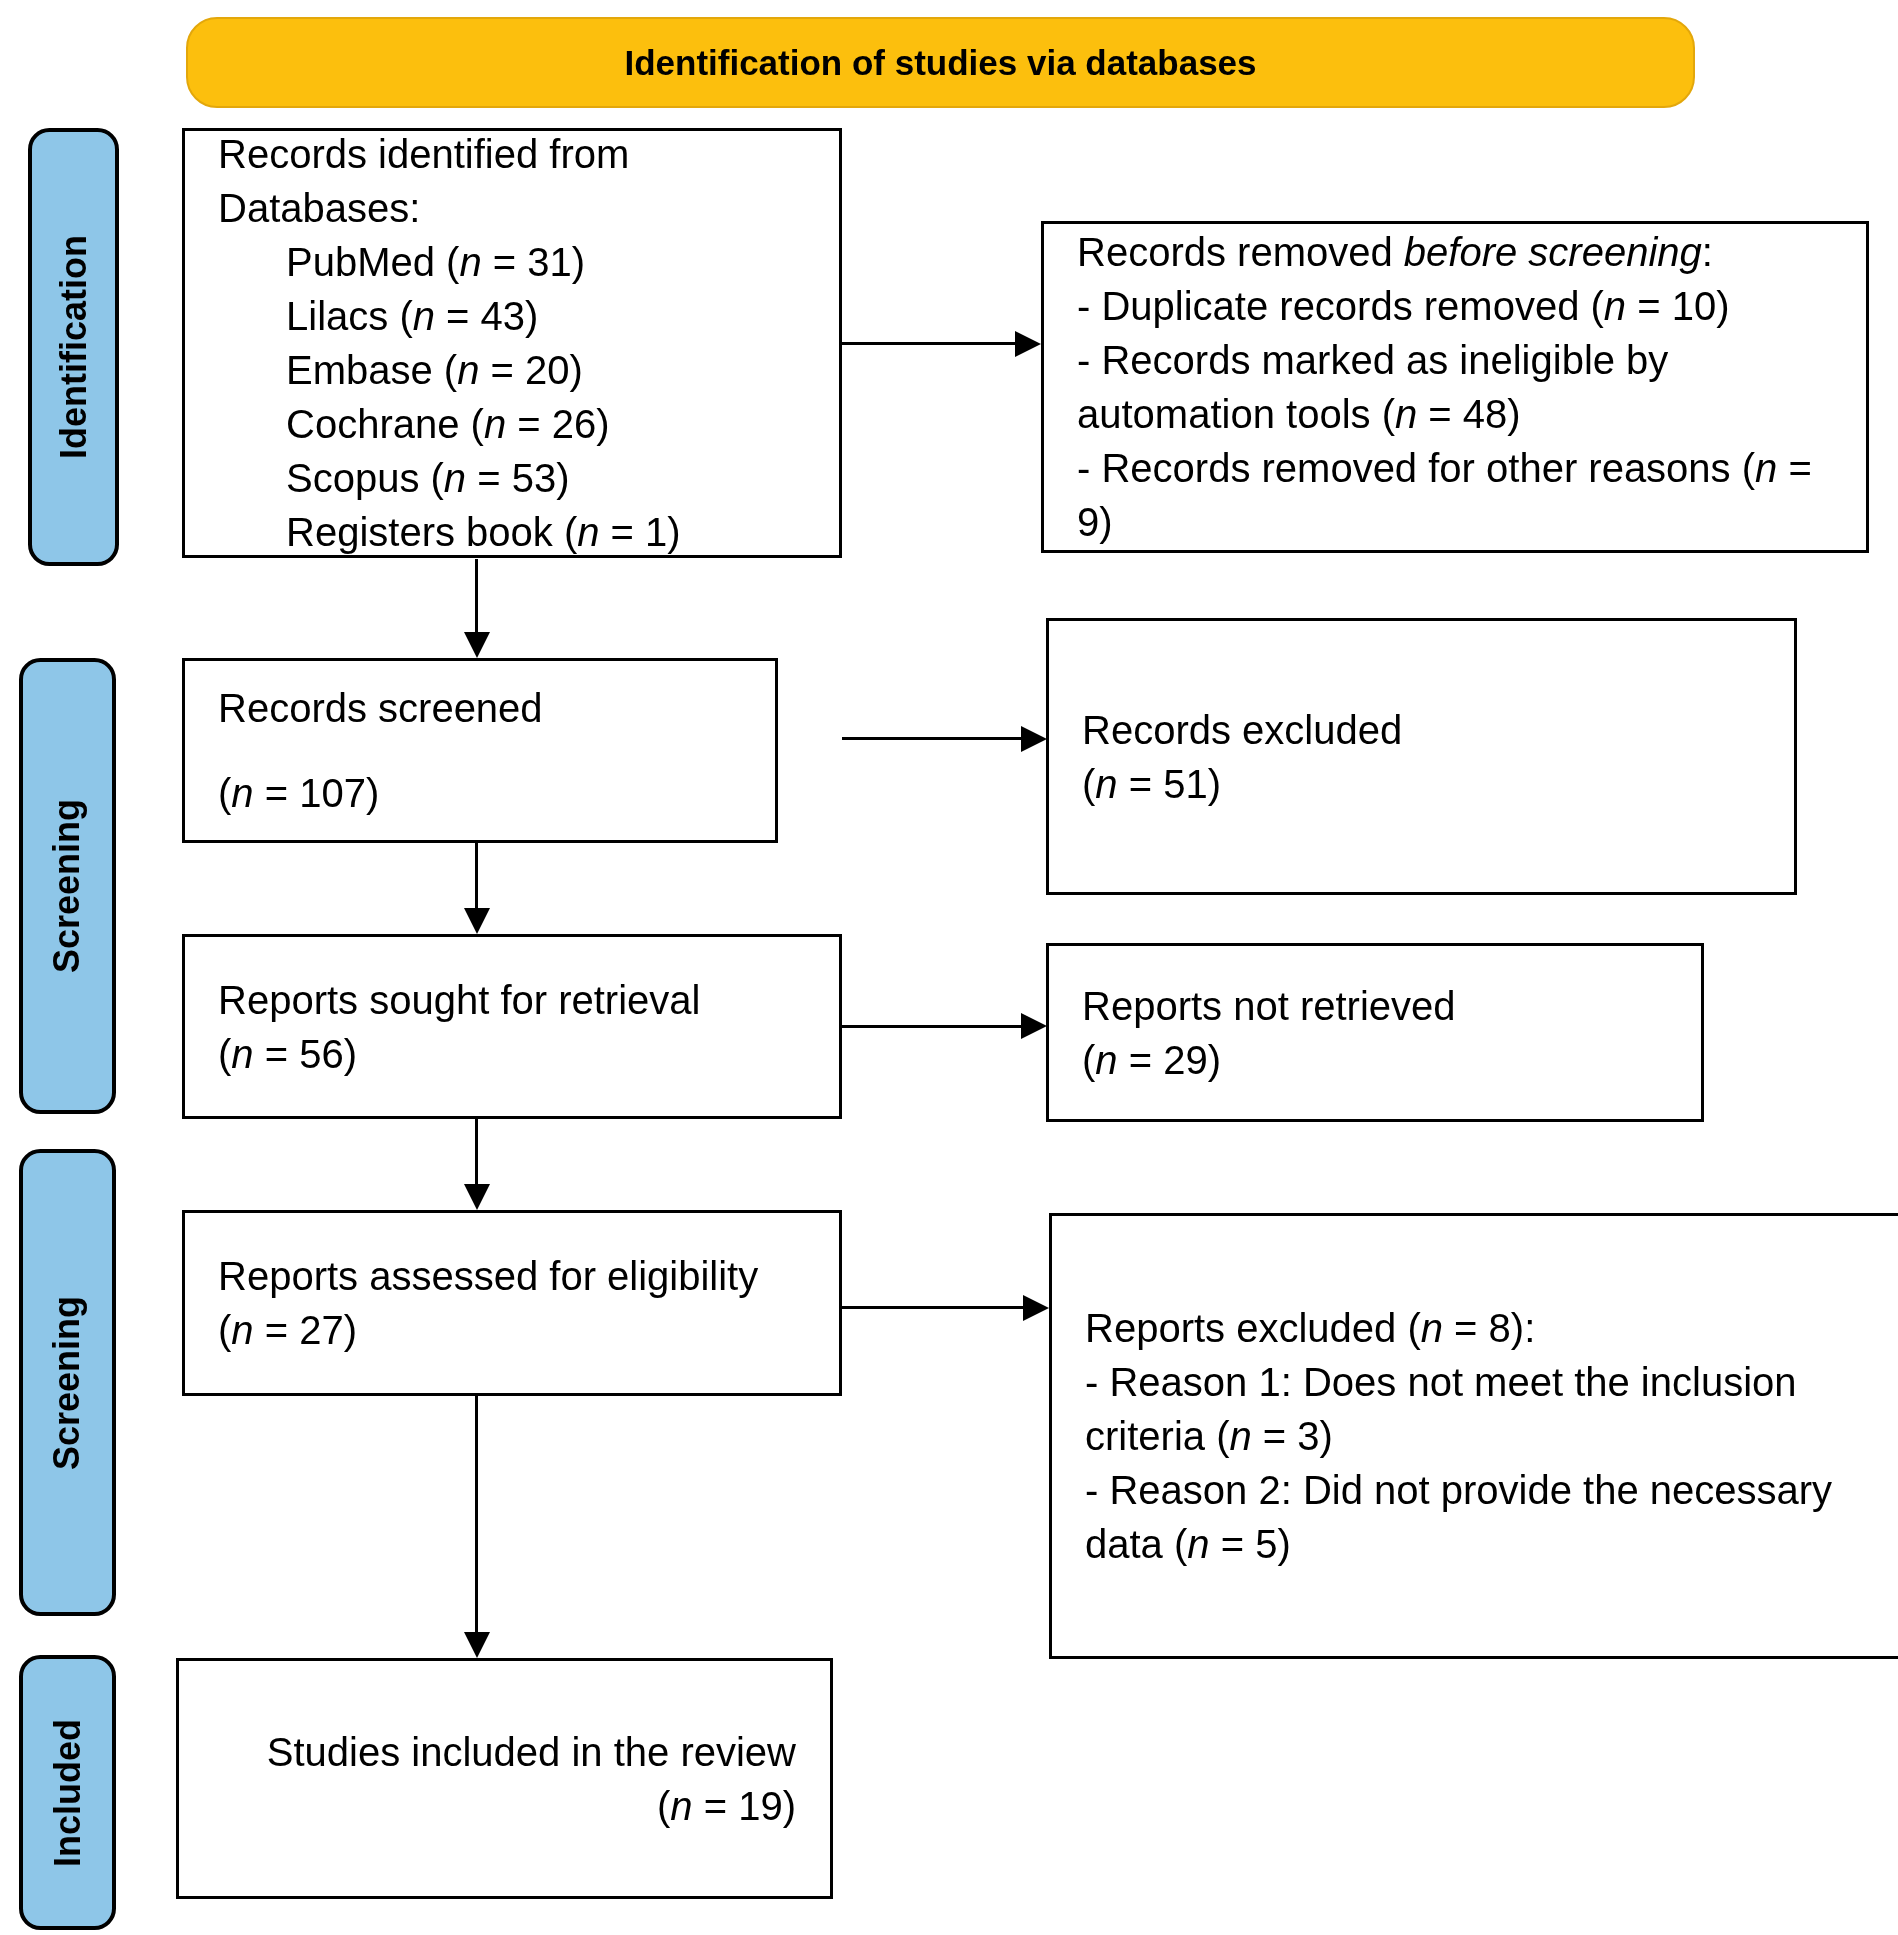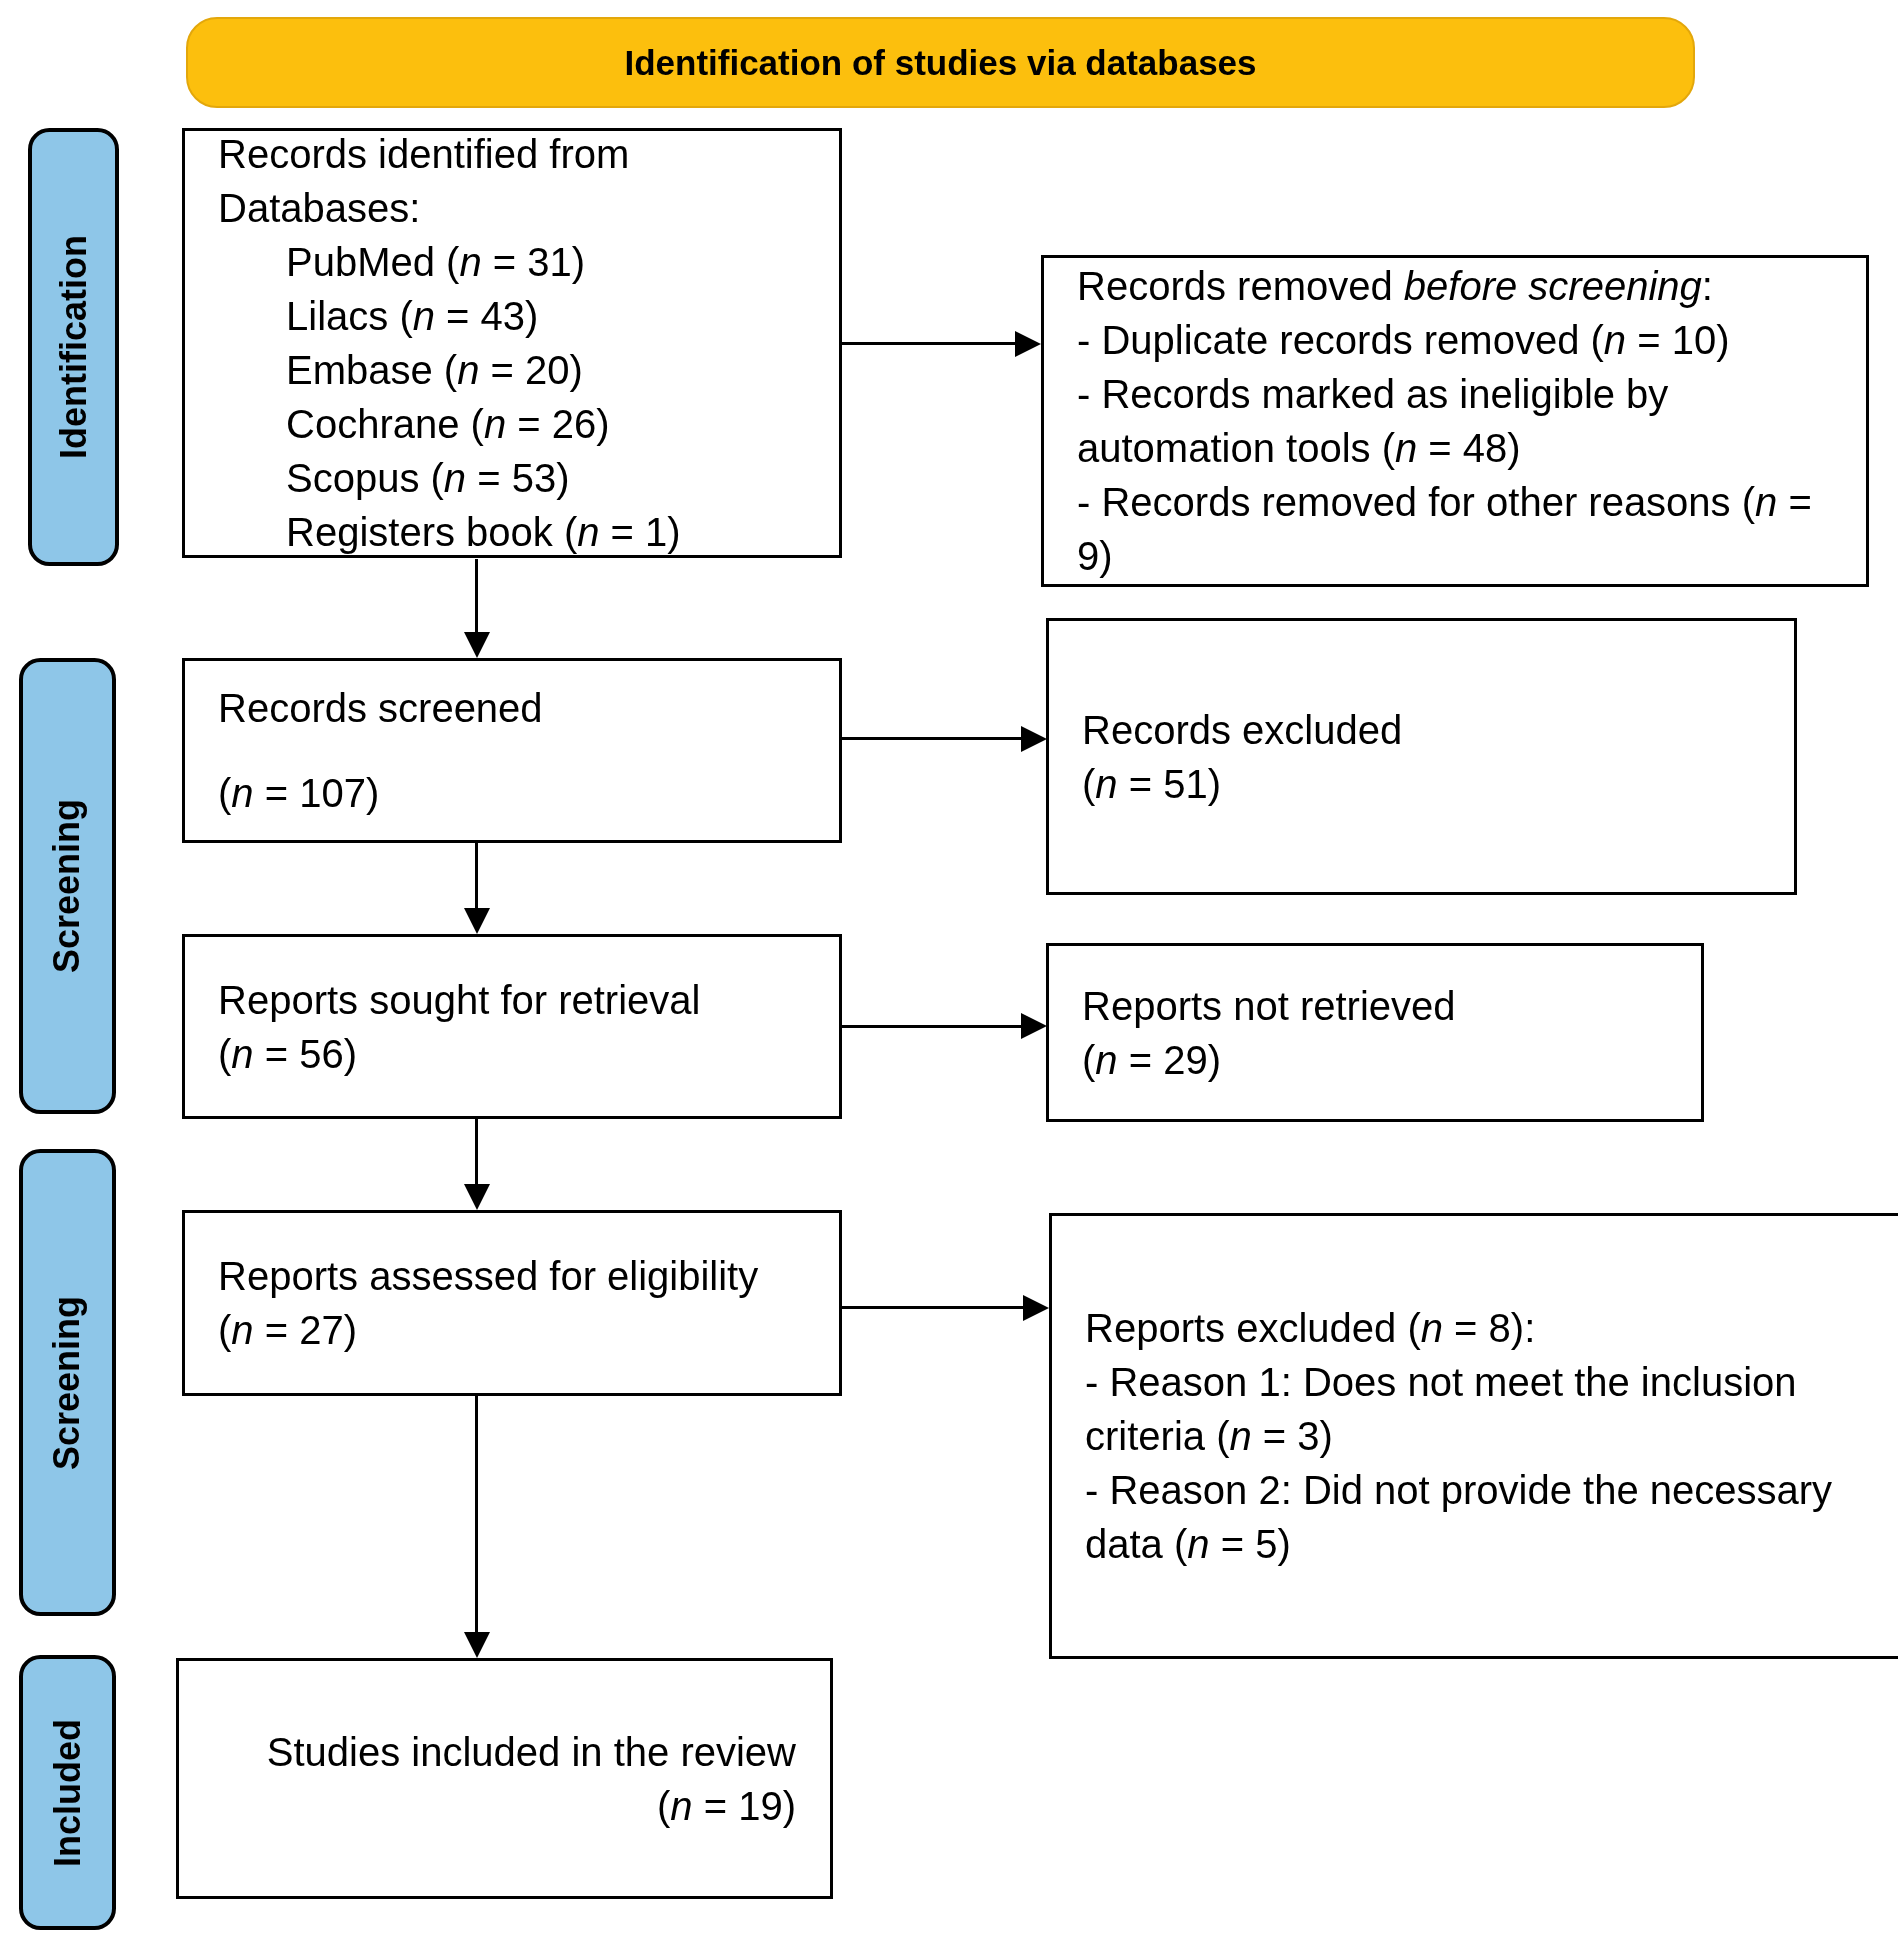--- a/index.html
+++ b/index.html
@@ -84,28 +84,28 @@
     <div class="line">Records identified from</div>
     <div class="line">Databases:</div>
     <div class="line indent"><span>PubMed (</span><i>n</i><span> = 31)</span></div>
     <div class="line indent"><span>Lilacs (</span><i>n</i><span> = 43)</span></div>
     <div class="line indent"><span>Embase (</span><i>n</i><span> = 20)</span></div>
     <div class="line indent"><span>Cochrane (</span><i>n</i><span> = 26)</span></div>
     <div class="line indent"><span>Scopus (</span><i>n</i><span> = 53)</span></div>
     <div class="line indent"><span>Registers book (</span><i>n</i><span> = 1)</span></div>
   </div>
 
-  <div class="fbox" style="left:1041px;top:221px;width:828px;height:332px;margin-top:34px;">
+  <div class="fbox" style="left:1041px;top:221px;width:828px;height:332px;">
     <div class="line"><span>Records removed </span><i>before screening</i><span>:</span></div>
     <div class="line"><span>- Duplicate records removed (</span><i>n</i><span> = 10)</span></div>
     <div class="line"><span>- Records marked as ineligible by automation tools (</span><i>n</i><span> = 48)</span></div>
     <div class="line"><span>- Records removed for other reasons (</span><i>n</i><span> = 9)</span></div>
   </div>
 
-  <div class="fbox" style="left:182px;top:658px;width:660px;height:185px;gap:31px;">
+  <div class="fbox" style="left:182px;top:658px;width:596px;height:185px;gap:31px;">
     <div class="line">Records screened</div>
     <div class="line"><span>(</span><i>n</i><span> = 107)</span></div>
   </div>
 
   <div class="fbox" style="left:1046px;top:618px;width:751px;height:277px;">
     <div class="line">Records excluded</div>
     <div class="line"><span>(</span><i>n</i><span> = 51)</span></div>
   </div>
 
   <div class="fbox" style="left:182px;top:934px;width:660px;height:185px;">

